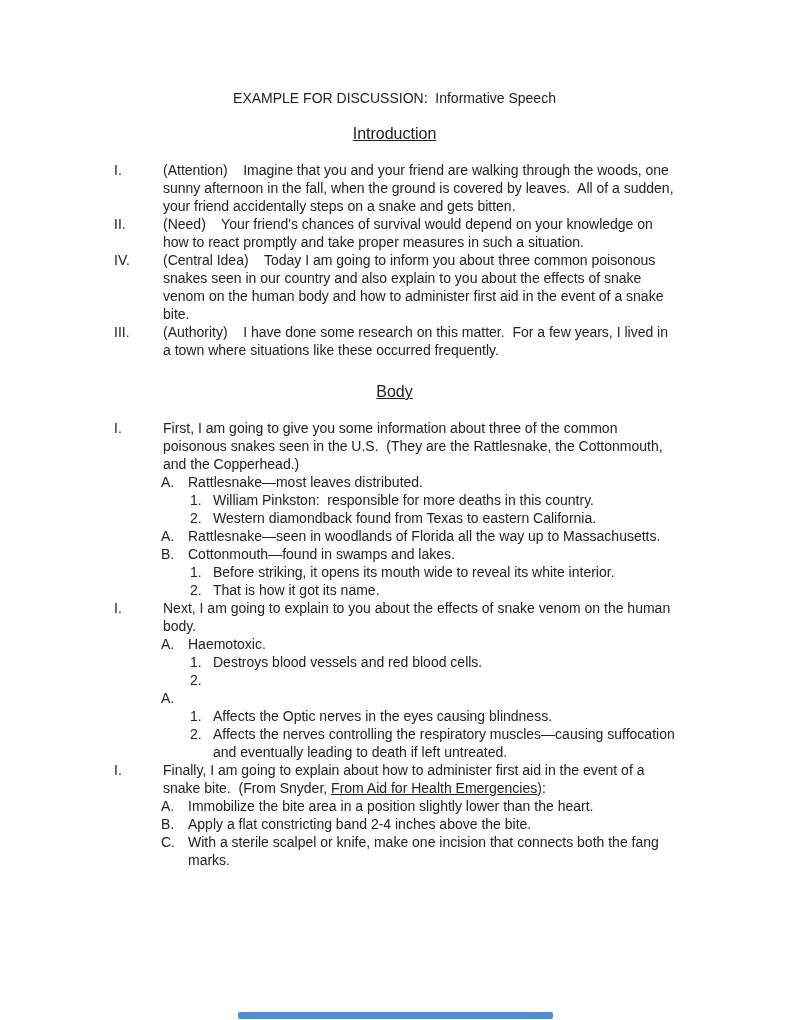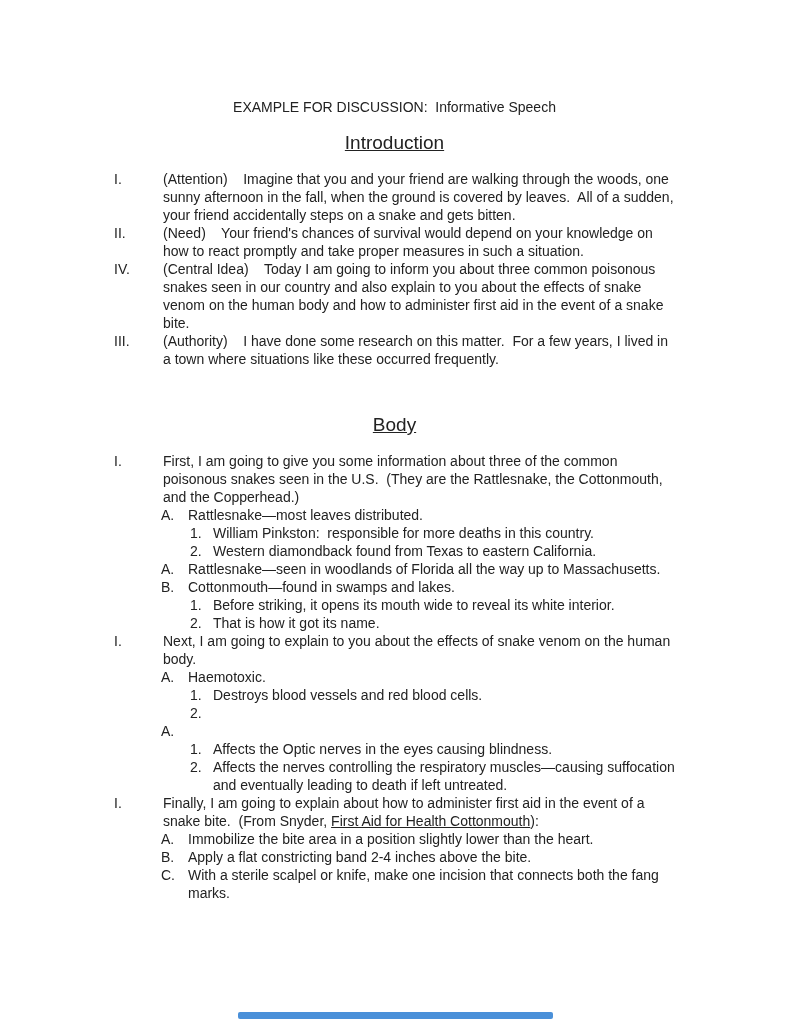--- a/index.html
+++ b/index.html
@@ -17,31 +17,31 @@
   }
   .content {
     position: absolute;
     left: 114px; top: 89px;
     width: 561px;
   }
   .doc-title {
     font-size: 14px; font-weight: normal;
     line-height: 18px;
     text-align: center;
-    margin: 9px 0 18px 0;
+    margin: 0 0 18px 0;
     white-space: pre-wrap;
   }
   .section-heading {
-    font-size: 19px; font-weight: normal;
+    font-size: 16px; font-weight: normal;
     line-height: 18px;
     text-align: center;
     text-decoration: underline;
     margin: 0 0 18px 0;
   }
-  .section-body .section-heading { margin-top: 48px; }
+  .section-body .section-heading { margin-top: 24px; }
   .item {
     display: flex;
     font-size: 14px;
     line-height: 18px;
   }
   .item .label { flex: 0 0 auto; }
   .item .text  { flex: 1 1 auto; white-space: pre-wrap; }
   .lvl0 { padding-left: 0; }
   .lvl0 > .label { width: 49px; }
   .lvl1 { padding-left: 47px; }
@@ -138,21 +138,21 @@
           <div class="item lvl2">
             <span class="label">1.</span>
             <span class="text"><span class="">Affects the Optic nerves in the eyes causing blindness.</span></span>
           </div>
           <div class="item lvl2">
             <span class="label">2.</span>
             <span class="text"><span class="">Affects the nerves controlling the respiratory muscles—causing suffocation and eventually leading to death if left untreated.</span></span>
           </div>
           <div class="item lvl0">
             <span class="label">I.</span>
-            <span class="text"><span class="">Finally, I am going to explain about </span><span class="seg-b ">how to administer first aid</span><span class=""> in the event of a snake bite.  (From Snyder, </span><span class="seg-u">First Aid for Health Cottonmouth</span><span class="">):</span></span>
+            <span class="text"><span class="">Finally, I am going to explain about </span><span class="seg-b ">how to administer first aid</span><span class=""> in the event of a snake bite.  (From Snyder, </span><span class="seg-u">From Aid for Health Emergencies</span><span class="">):</span></span>
           </div>
           <div class="item lvl1">
             <span class="label">A.</span>
             <span class="text"><span class="">Immobilize the bite area in a position slightly lower than the heart.</span></span>
           </div>
           <div class="item lvl1">
             <span class="label">B.</span>
             <span class="text"><span class="">Apply a flat constricting band 2-4 inches above the bite.</span></span>
           </div>
           <div class="item lvl1">

